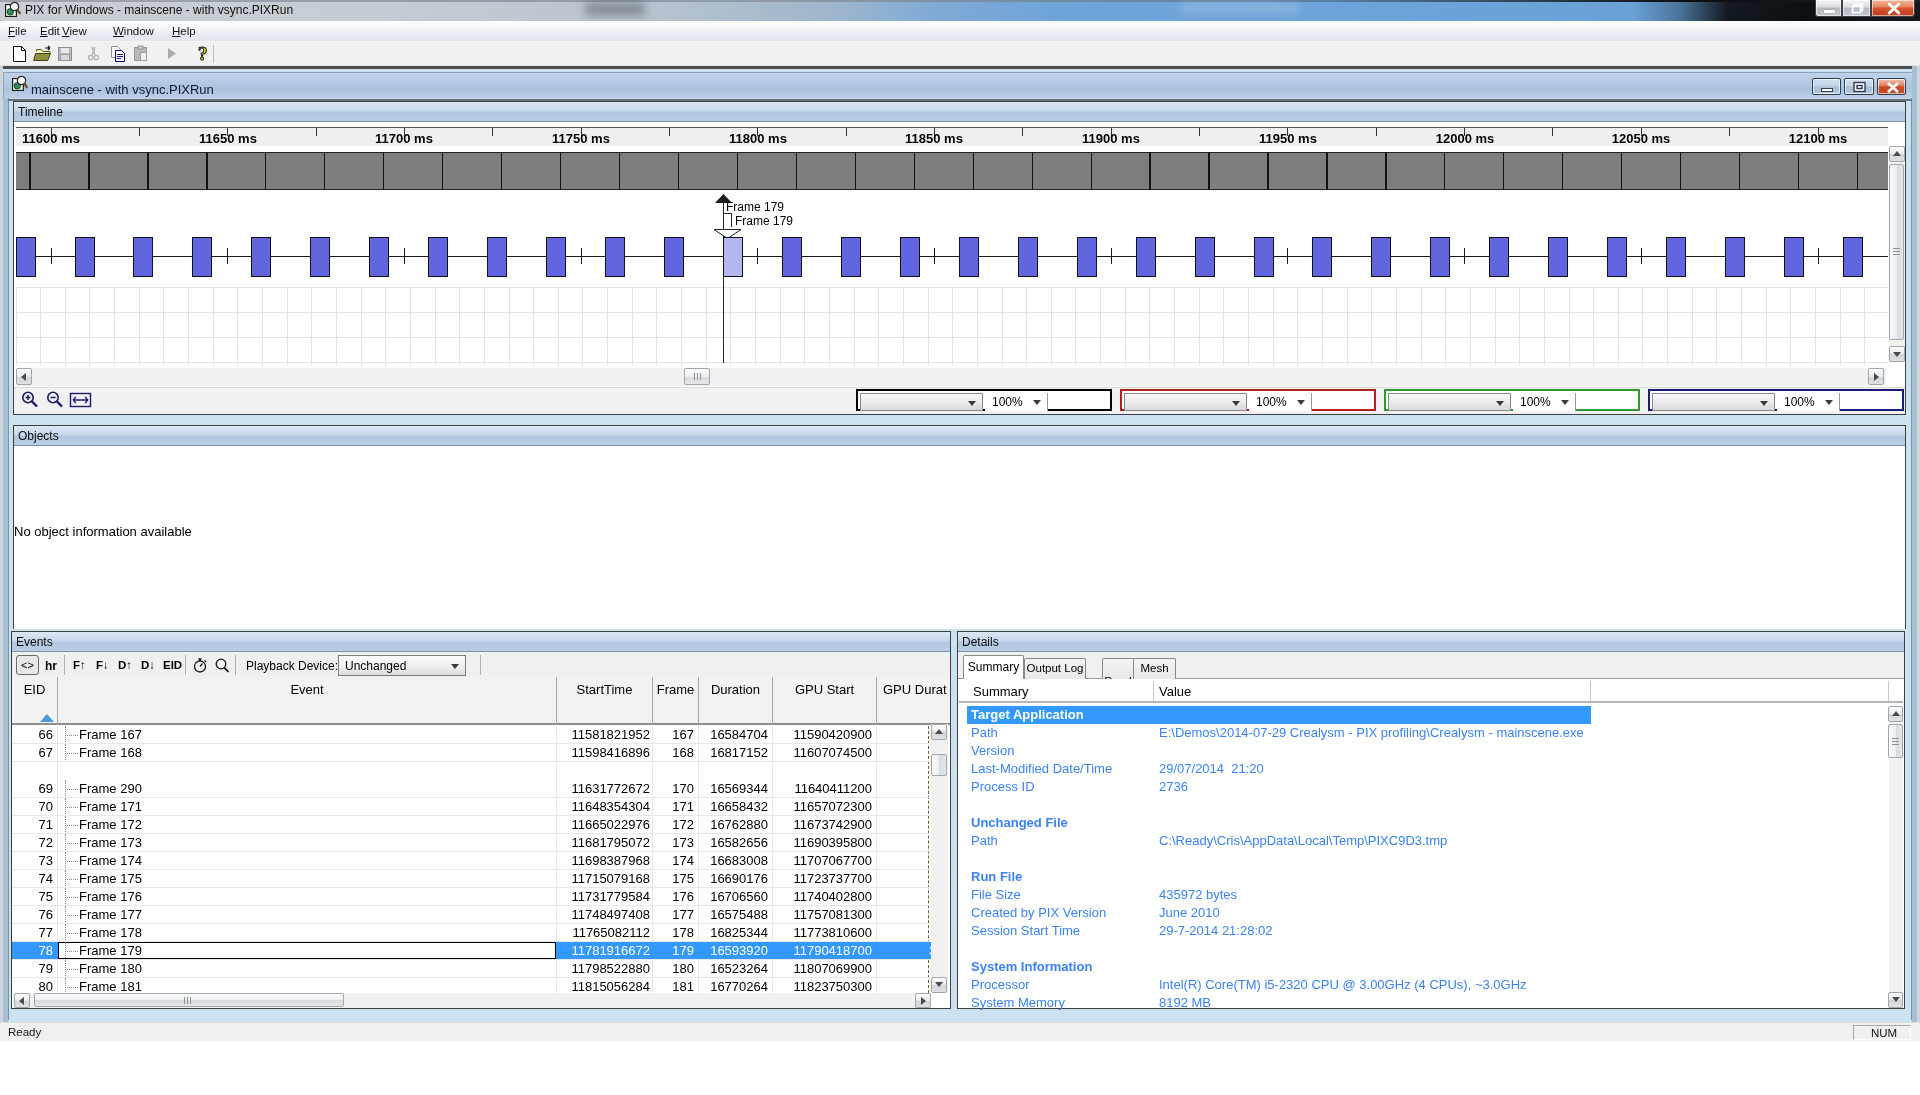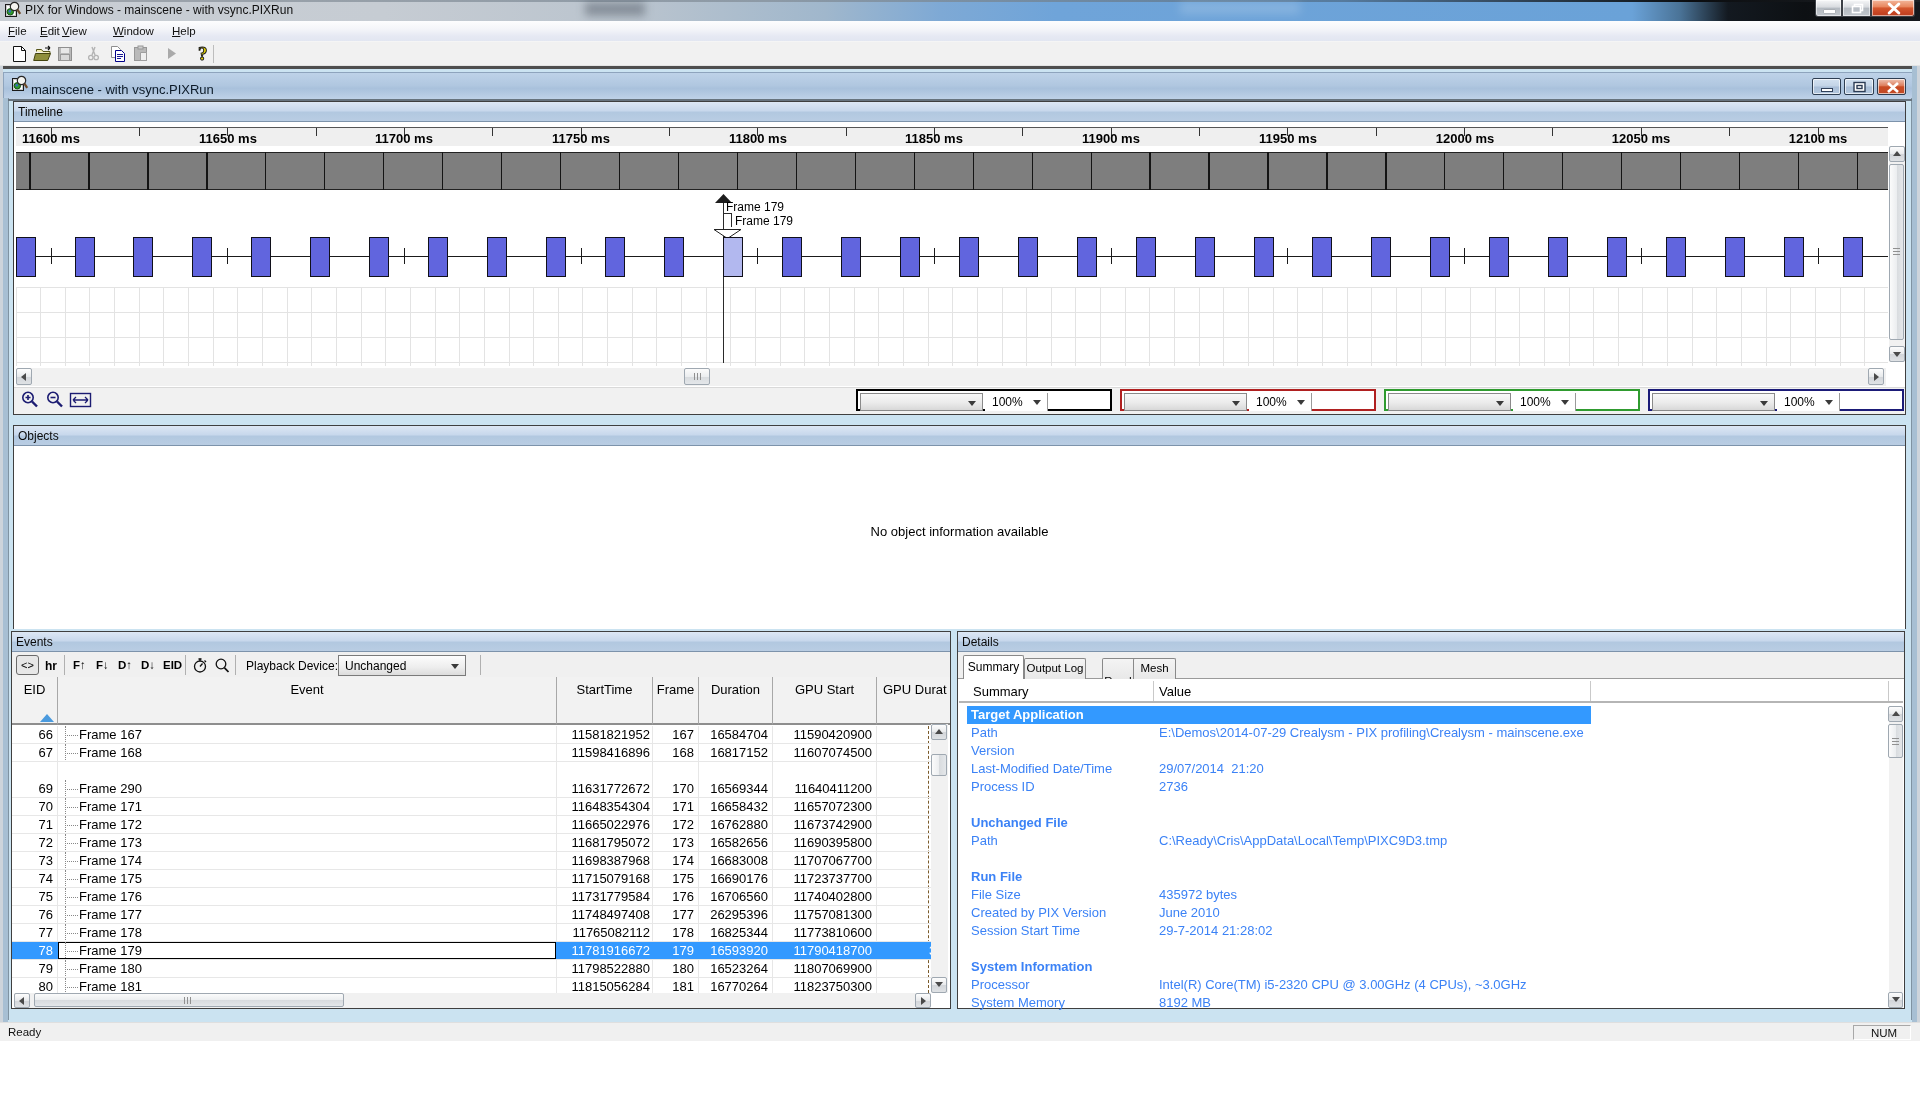--- a/index.html
+++ b/index.html
@@ -305,21 +305,21 @@
         <span style="position:absolute;left:7px;top:2px">100%</span>
         <div class="darr" style="right:6px;top:7px"></div>
       </div>
 <div class="cdiv"></div>
     </div>
 <div class="abs panel" style="left:13px;top:425px;width:1893px;height:204px">
 <div class="phead">
         <span>Objects</span>
       </div>
 <div class="abs" style="left:0;top:20px;width:100%;height:183px;background:#fff"></div>
-<div class="abs" style="left:0;top:98px;width:100%;text-align:center;font-size:13px;color:#000">No object information available</div>
+<div class="abs" style="left:0;top:98px;width:100%;font-size:13px;color:#000">No object information available</div>
 </div>
 <div class="abs panel" style="left:11px;top:631px;width:940px;height:378px">
 <div class="phead">
         <span>Events</span>
       </div>
 <div class="abs" style="left:0;top:20px;width:100%;height:27px;background:#f0f0f0;font-size:12px">
 <div class="abs" style="left:4px;top:3px;width:23px;height:20px;border:1px solid #6a6a6a;border-radius:3px;background:#e7e7e7;text-align:center;font-size:11px;padding-top:3px">&lt;&gt;</div>
 <div class="abs" style="left:33px;top:7px;font-weight:bold">hr</div>
 <div class="abs" style="left:52px;top:3px;width:1px;height:20px;background:#b0b0b0"></div>
 <div class="abs" style="left:61px;top:7px;font-weight:bold;font-size:11.5px">F<b>↑</b></div>
@@ -473,21 +473,21 @@
 <span class="abs" style="left:910px;top:4px;width:12px;height:10px;color:#000;font-size:13px">&nbsp;</span>
 <div class="gline" style="left:0;top:17px;width:919px;height:1px"></div>
 </div>
 <div class="erow" style="top:180px;color:#000">
 <span class="ecell num" style="left:0;width:41px">76</span>
 <span class="abs" style="left:53px;top:0;width:1px;height:18px;border-left:1px dotted #888"></span>
 <span class="abs" style="left:53px;top:9px;width:13px;height:1px;border-top:1px dotted #888"></span>
 <span class="ecell" style="left:67px;color:#000">Frame 177</span>
 <span class="ecell num" style="left:440px;width:198px">11748497408</span>
 <span class="ecell num" style="left:600px;width:82px">177</span>
-<span class="ecell num" style="left:690px;width:66px">26295396</span>
+<span class="ecell num" style="left:690px;width:66px">16575488</span>
 <span class="ecell num" style="left:760px;width:100px">11757081300</span>
 <span class="abs" style="left:910px;top:4px;width:12px;height:10px;color:#000;font-size:13px">&nbsp;</span>
 <div class="gline" style="left:0;top:17px;width:919px;height:1px"></div>
 </div>
 <div class="erow" style="top:198px;color:#000">
 <span class="ecell num" style="left:0;width:41px">77</span>
 <span class="abs" style="left:53px;top:0;width:1px;height:18px;border-left:1px dotted #888"></span>
 <span class="abs" style="left:53px;top:9px;width:13px;height:1px;border-top:1px dotted #888"></span>
 <span class="ecell" style="left:67px;color:#000">Frame 178</span>
 <span class="ecell num" style="left:440px;width:198px">11765082112</span>

